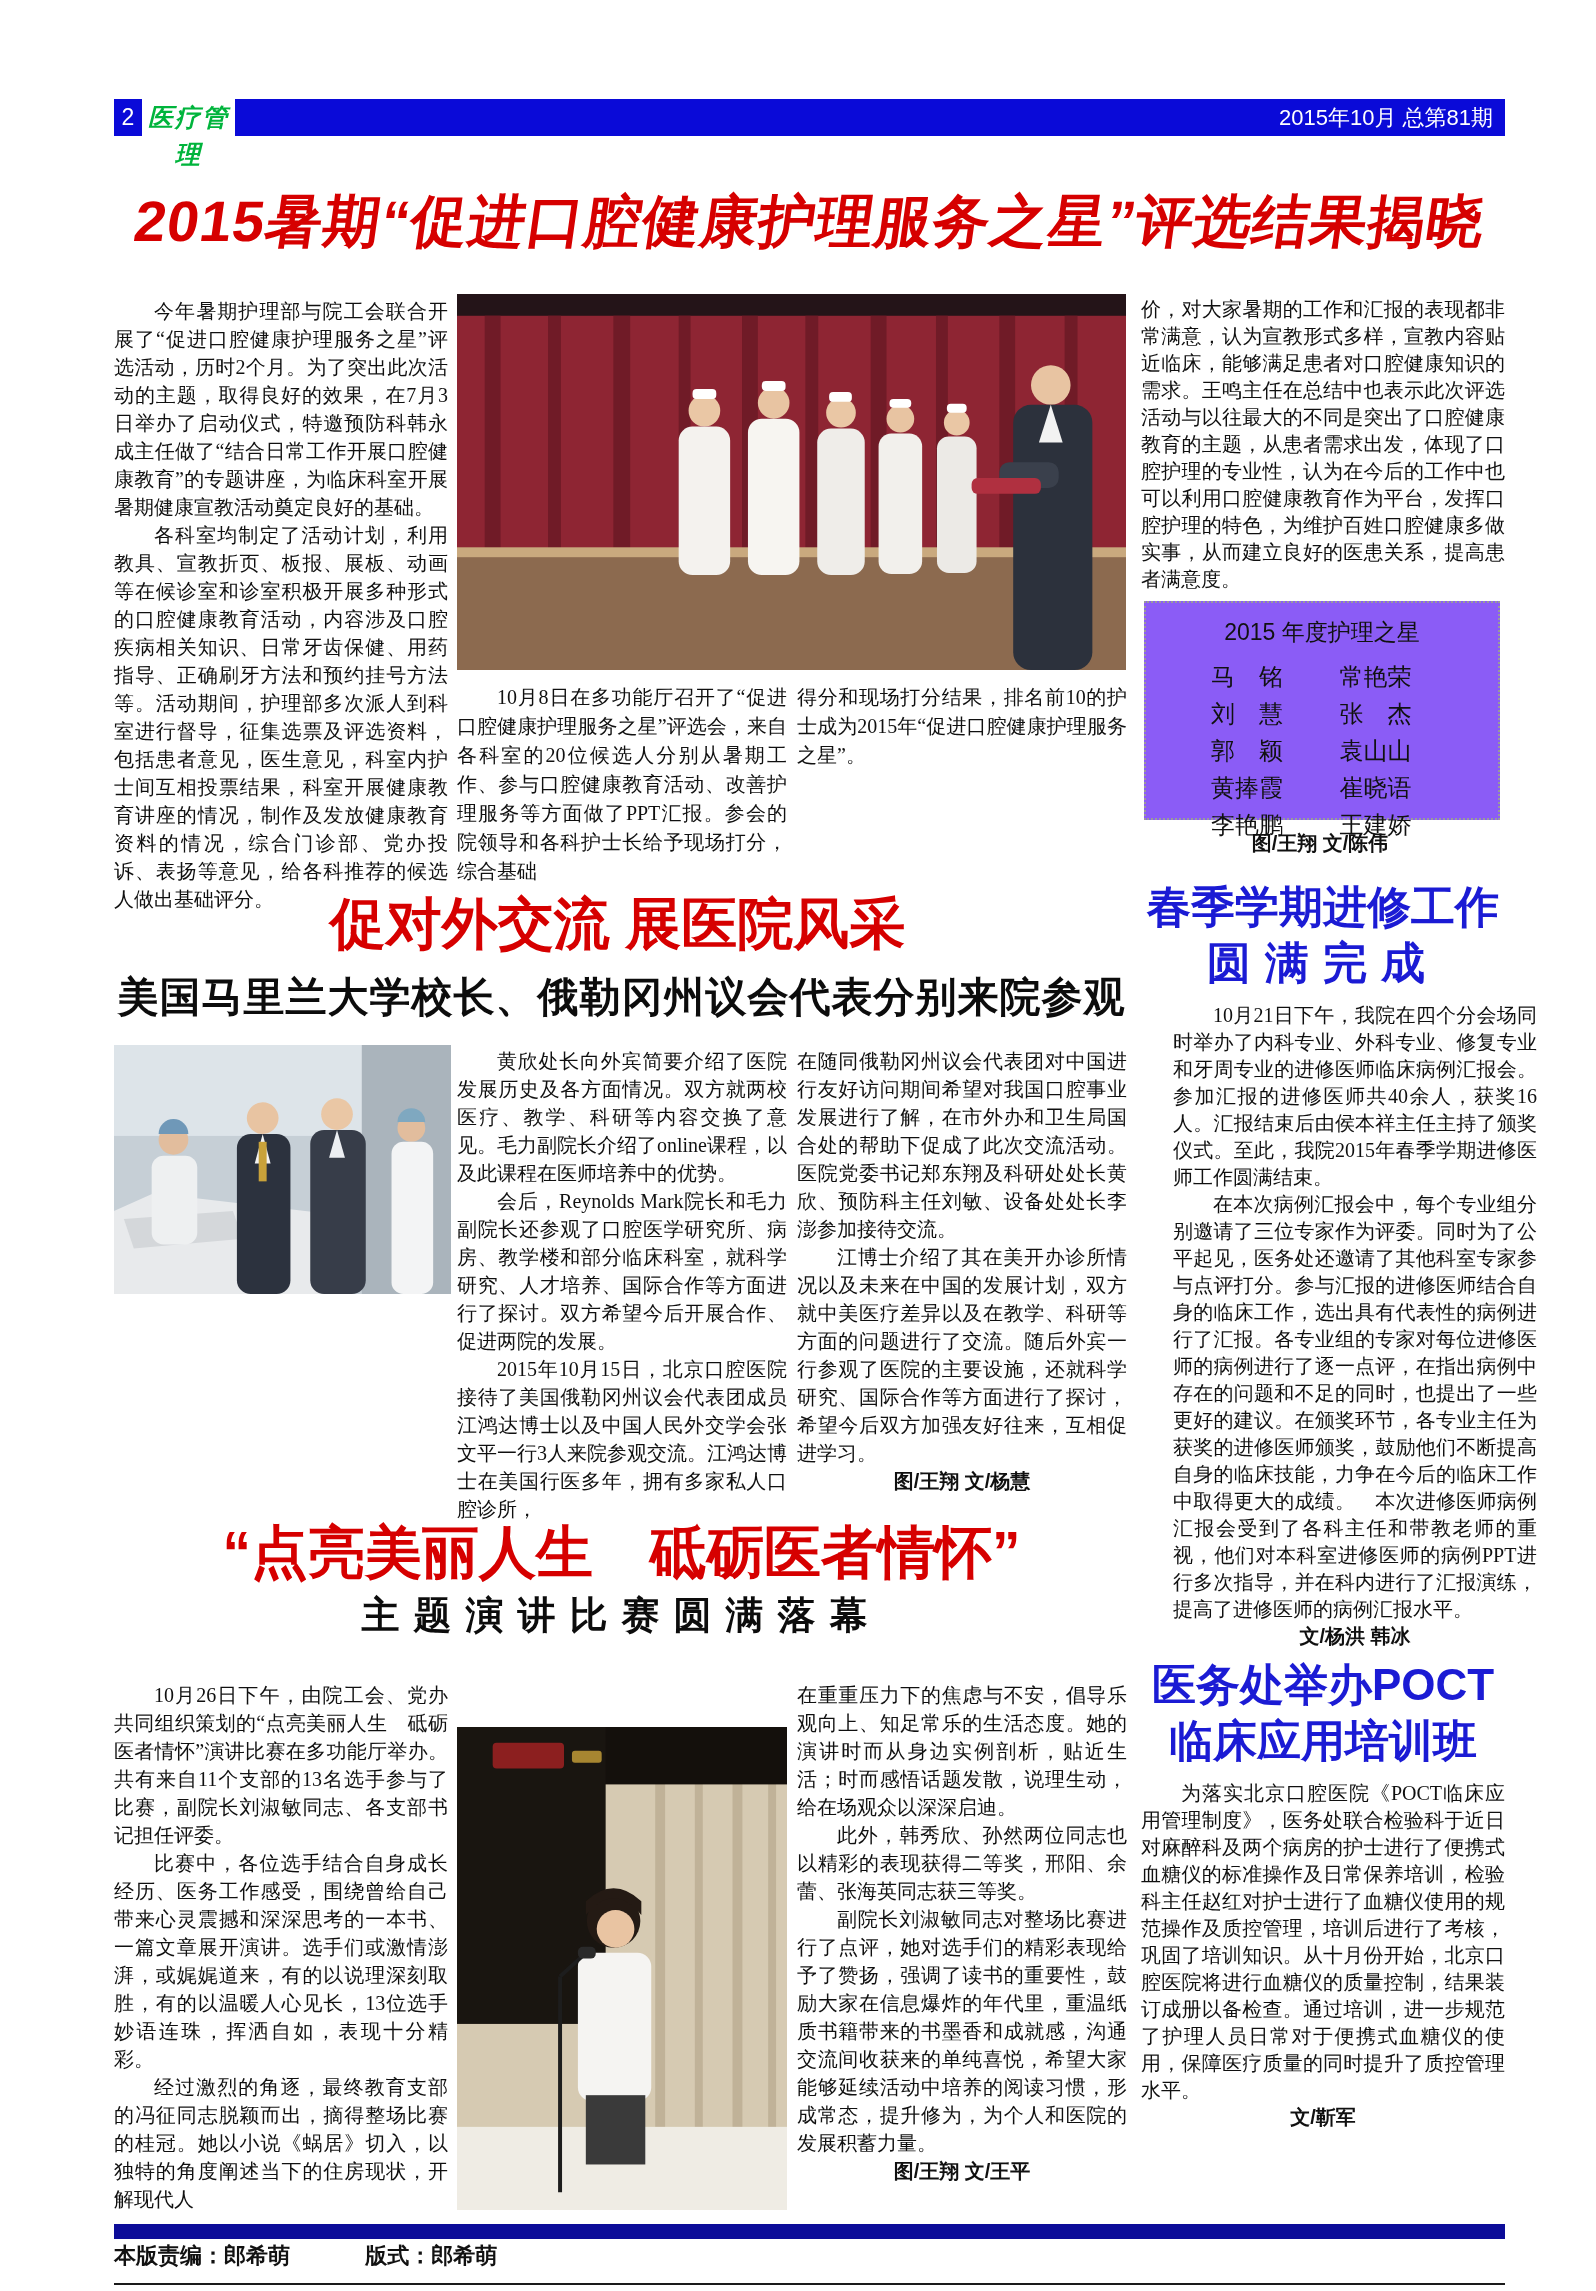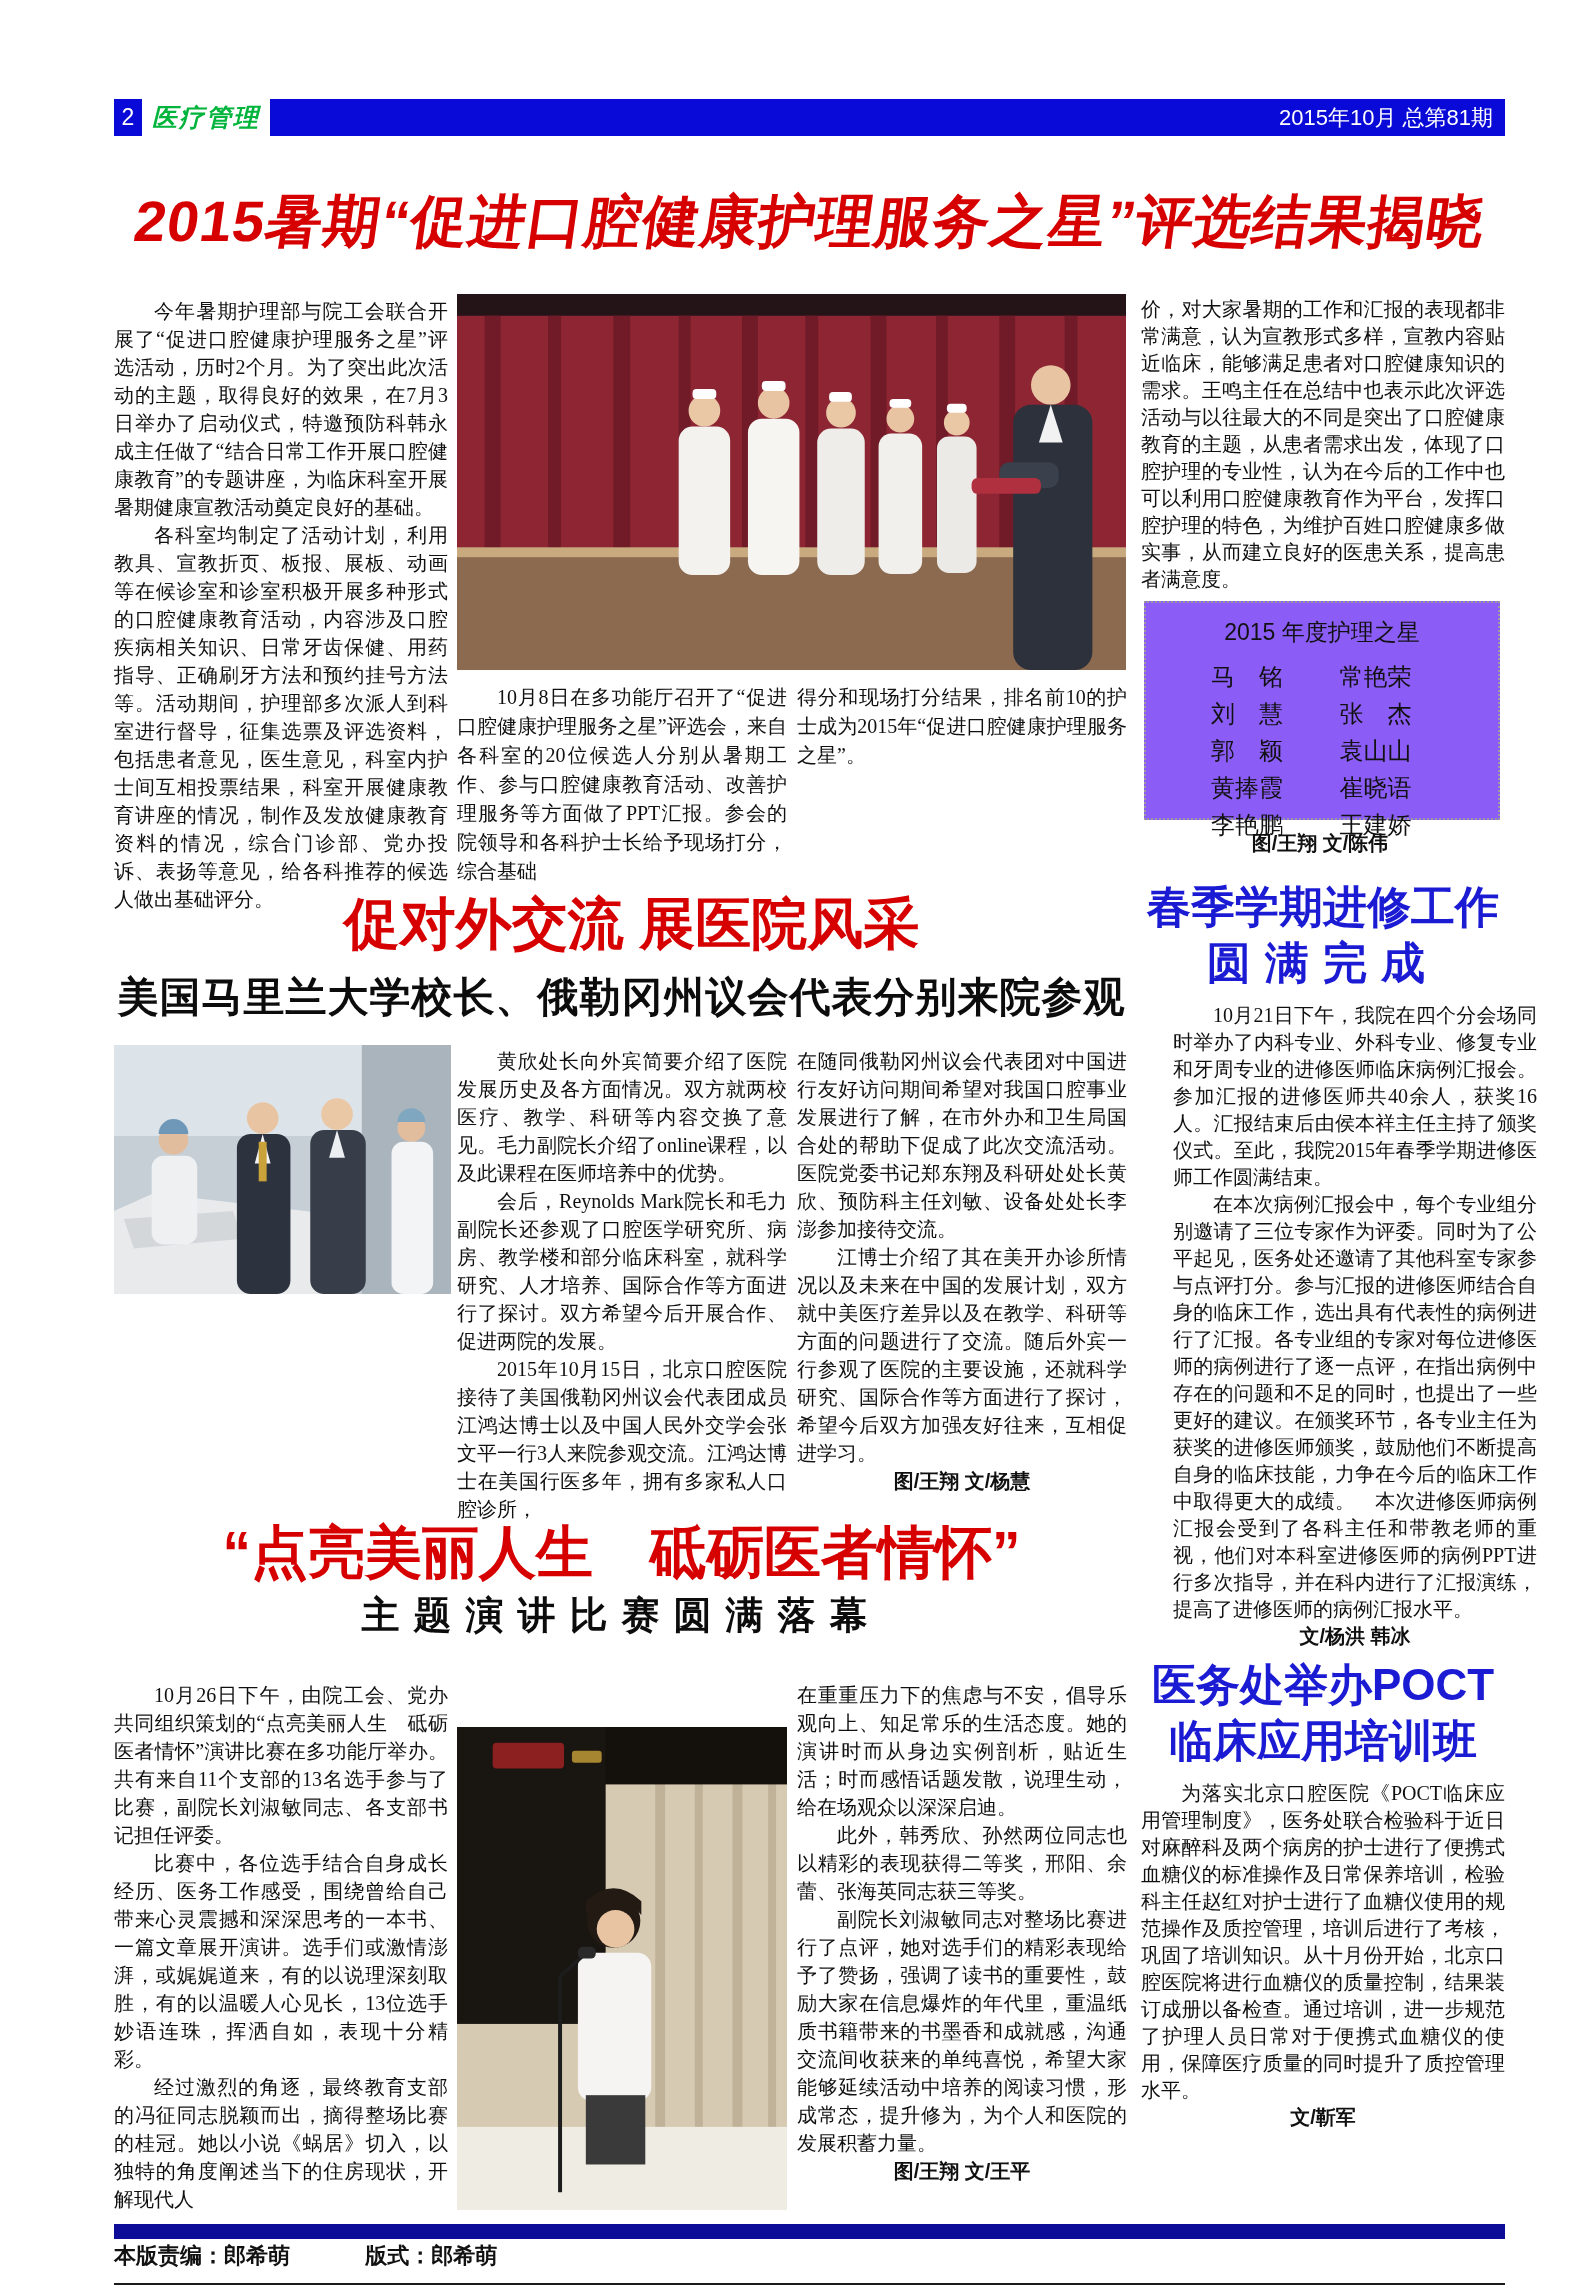--- a/index.html
+++ b/index.html
@@ -3,31 +3,31 @@
 <meta charset="utf-8">
 <style>
   html,body{margin:0;padding:0;background:#888;}
   #page{position:relative;width:1597px;height:2292px;background:#ffffff;overflow:hidden;
         font-family:"Liberation Serif",serif;}
   .abs{position:absolute;}
   
   #header-bar{left:114px;top:99px;width:1391px;height:37px;background:#0a0ad8;}
   #page-num{position:absolute;left:0;top:0;width:28px;height:37px;color:#fff;
             font-family:"Liberation Sans",sans-serif;font-size:23px;line-height:37px;text-align:center;}
-  #section-box{position:absolute;left:28px;top:0;width:128px;height:37px;background:#fff;}
+  #section-box{position:absolute;left:28px;top:0;width:93px;height:37px;background:#fff;}
   #section-box span{display:block;color:#00b43c;font-family:"Liberation Sans",sans-serif;
             font-weight:bold;font-style:italic;font-size:25px;line-height:37px;text-align:center;letter-spacing:2px;}
   #issue-date{position:absolute;right:12px;top:0;color:#fff;font-family:"Liberation Sans",sans-serif;
             font-size:22px;line-height:37px;}
   
   .hl-red{color:#d60000;font-family:"Liberation Sans",sans-serif;font-weight:bold;text-align:center;}
   .hl-blue{color:#1b1bd4;font-family:"Liberation Sans",sans-serif;font-weight:bold;text-align:center;}
   .hl-black{color:#0c0c0c;font-family:"Liberation Sans",sans-serif;font-weight:bold;text-align:center;}
   #a1-headline{left:114px;top:184px;width:1391px;font-size:57px;letter-spacing:1px;transform:skewX(-8deg);}
-  #a2-headline{left:124px;top:887px;width:1015px;font-size:56px;}
+  #a2-headline{left:110px;top:887px;width:1015px;font-size:56px;}
   #a2-subhead{left:114px;top:970px;width:1015px;font-size:41px;letter-spacing:1px;}
   #a3-headline{left:1141px;top:879px;width:364px;font-size:44px;line-height:56px;}
   #a3-headline .sp{letter-spacing:0.32em;}
   #a4-headline{left:114px;top:1515px;width:1015px;font-size:57px;}
   #a4-subhead{left:114px;top:1590px;width:1015px;font-size:38px;letter-spacing:14px;}
   #a5-headline{left:1141px;top:1657px;width:364px;font-size:44px;line-height:56px;}
   
   .bodycol{position:absolute;color:#101010;text-align:justify;}
   .bodycol p{margin:0;}
   .ind{text-indent:2em;}

